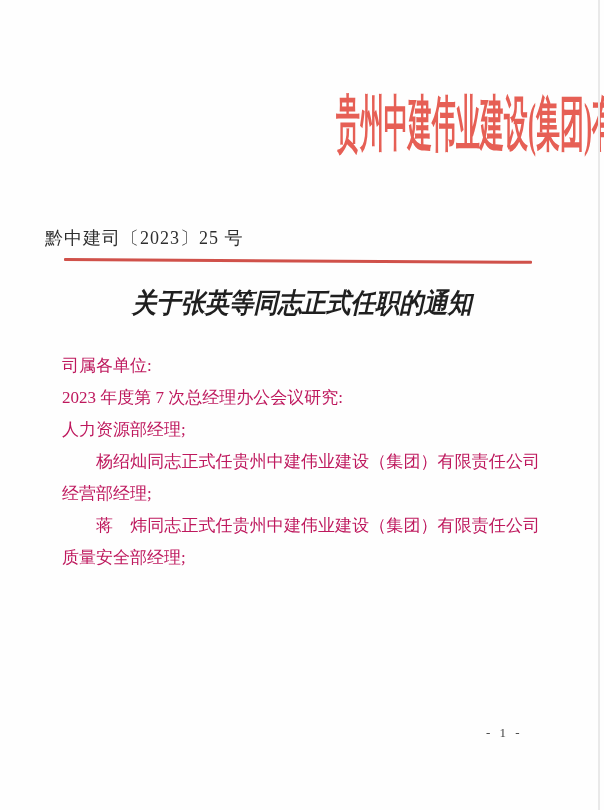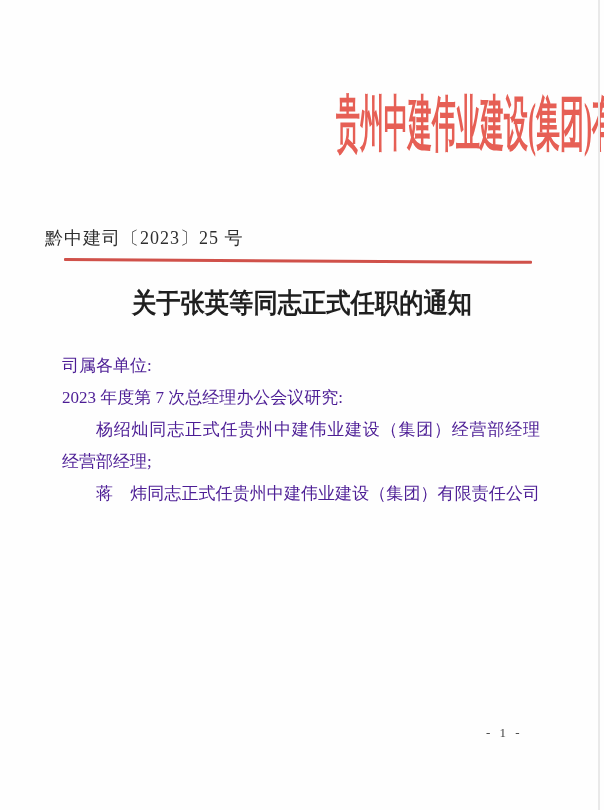--- a/index.html
+++ b/index.html
@@ -58,38 +58,39 @@
     transform-origin: left center;
     border-radius: 1px;
   }
   
   .doc-title-wrap {
     position: absolute;
     top: 285px;
     left: 0;
     width: 604px;
     text-align: center;
+    font-style: italic;
   }
   .doc-title {
     display: inline-block;
     font-size: 27px;
     font-weight: bold;
     color: #1f1f1f;
     white-space: nowrap;
     transform: scaleX(0.90);
     transform-origin: 50% 50%;
   }
   
   .body-block {
     position: absolute;
     top: 350px;
     left: 62px;
     width: 478px;
     font-size: 17px;
-    color: #4c1d95;
+    color: #be185d;
   }
   .body-line {
     height: 32px;
     line-height: 32px;
     white-space: nowrap;
   }
   .body-line.indent {
     text-indent: 2em;
   }
   .body-line.fill {
@@ -130,22 +131,24 @@
 
   <div class="red-rule"></div>
 
   <div class="doc-title-wrap">
     <span class="doc-title">关于张英等同志正式任职的通知</span>
   </div>
 
   <div class="body-block">
     <div class="body-line">司属各单位:</div>
     <div class="body-line">2023 年度第 7 次总经理办公会议研究:</div>
-    <div class="body-line indent fill">杨绍灿同志正式任贵州中建伟业建设（集团）经营部经理</div>
+    <div class="body-line">人力资源部经理;</div>
+    <div class="body-line indent fill">杨绍灿同志正式任贵州中建伟业建设（集团）有限责任公司</div>
     <div class="body-line">经营部经理;</div>
     <div class="body-line indent fill">蒋　炜同志正式任贵州中建伟业建设（集团）有限责任公司</div>
+    <div class="body-line">质量安全部经理;</div>
   </div>
 
   <div class="page-number">- 1 -</div>
 
   <div class="scan-edge"></div>
 
 </div>
 
 </body></html>

